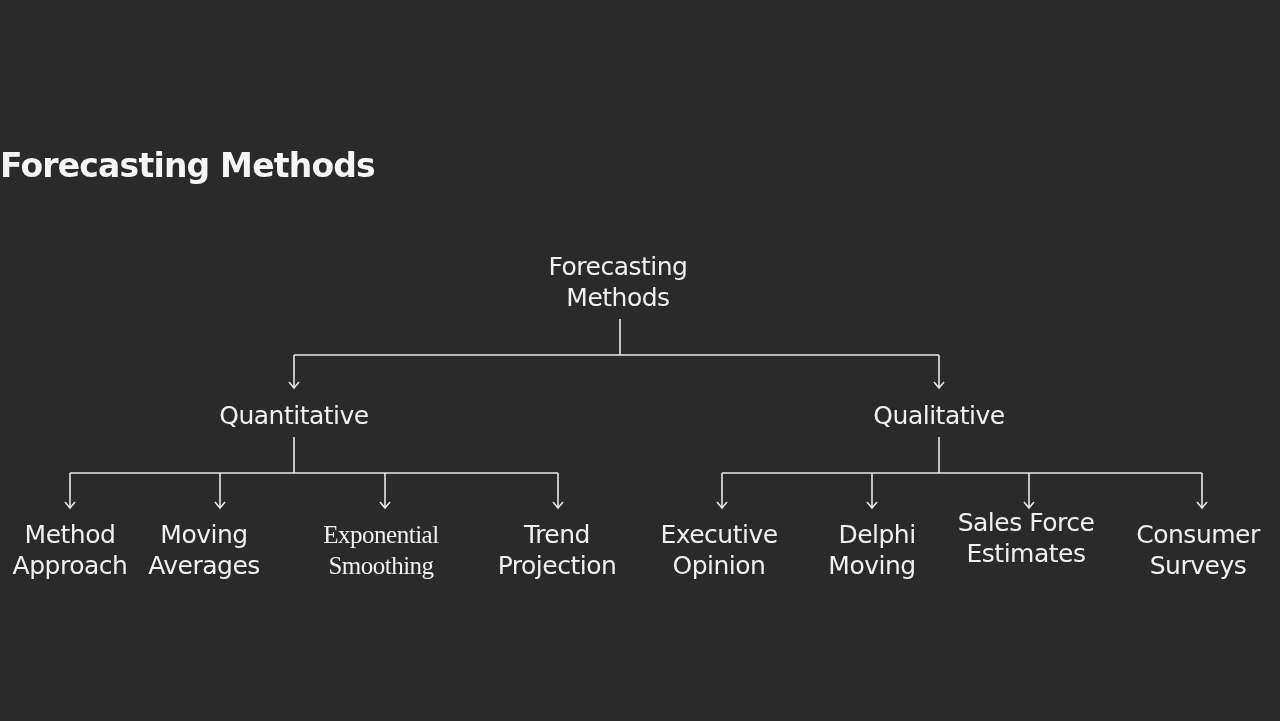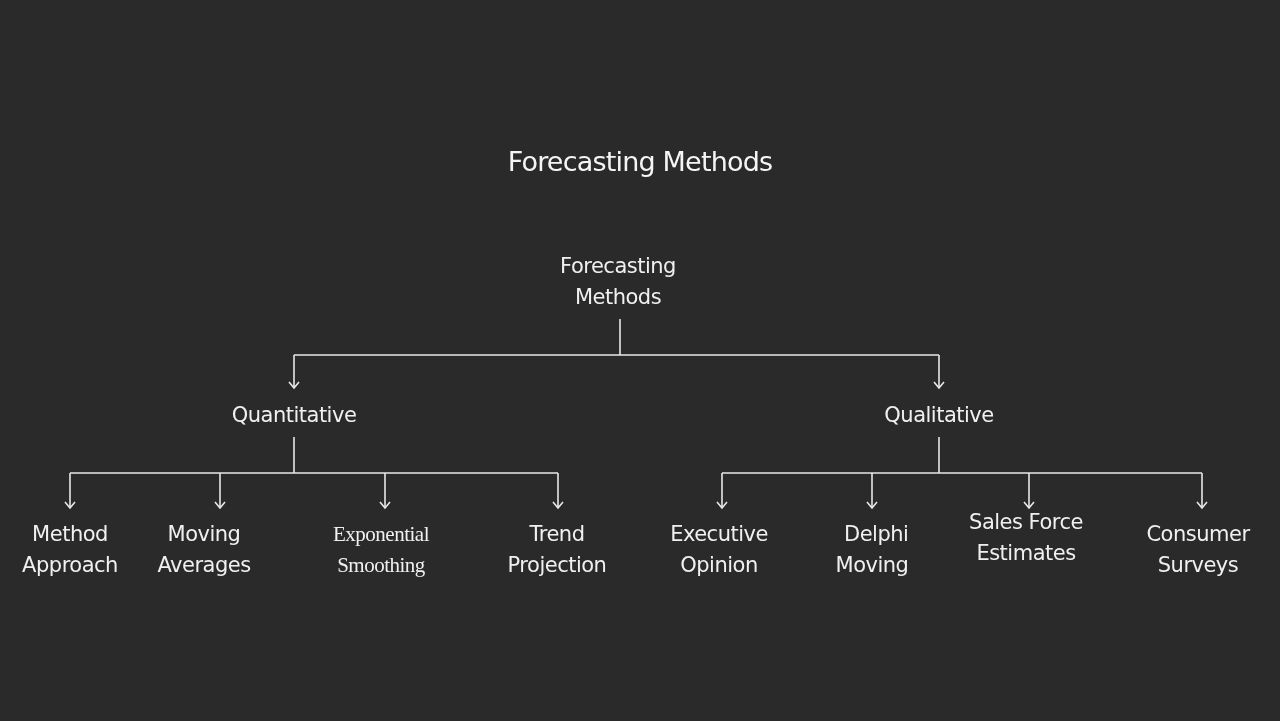--- a/index.html
+++ b/index.html
@@ -5,27 +5,27 @@
     html, body { margin: 0; padding: 0; }
     body {
       width: 1280px; height: 721px; overflow: hidden;
       background: #2a2a2a;
       font-family: "DejaVu Sans", sans-serif;
       color: #f2f2f2;
       position: relative;
     }
     .title {
       position: absolute; left: 0; width: 1280px; top: 146px;
-      text-align: center; font-size: 27px; font-weight: normal;
+      font-size: 33px; font-weight: bold;
       letter-spacing: -0.8px; color: #f5f5f5;
     }
     svg.lines { position: absolute; left: 0; top: 0; }
     .node {
       position: absolute; text-align: center;
-      font-size: 21px; line-height: 31px; color: #f0f0f0;
+      font-size: 25px; line-height: 31px; color: #f0f0f0;
       letter-spacing: -0.5px; white-space: nowrap;
       transform: translateX(-50%);
     }
   </style>
 </head>
 <body>
 
 <div class="title">Forecasting Methods</div>
 
 <svg class="lines" width="1280" height="721" fill="none" stroke="#e8e8e8" stroke-width="1.6">

